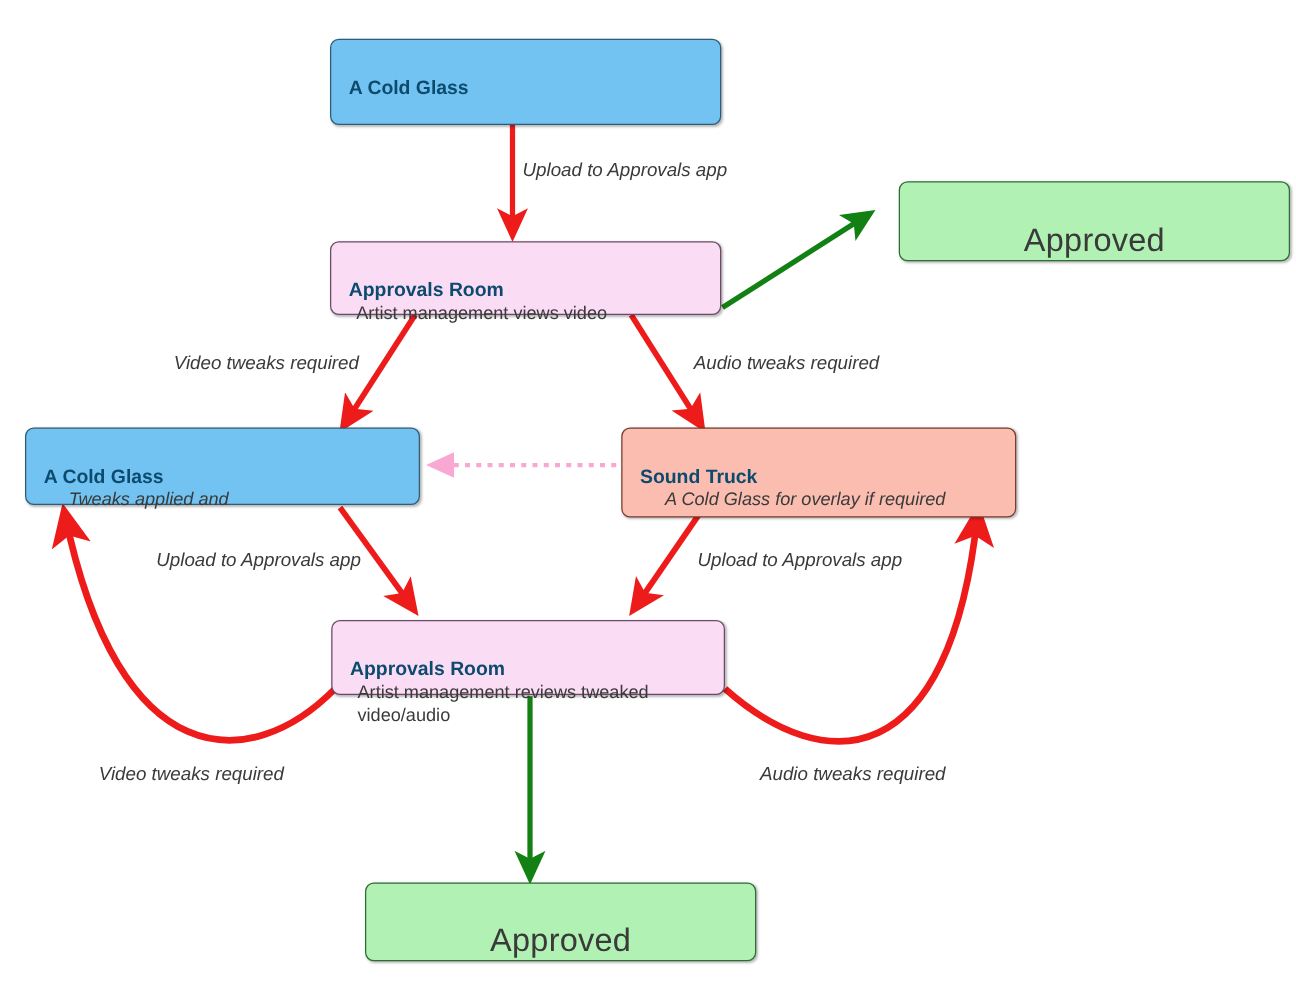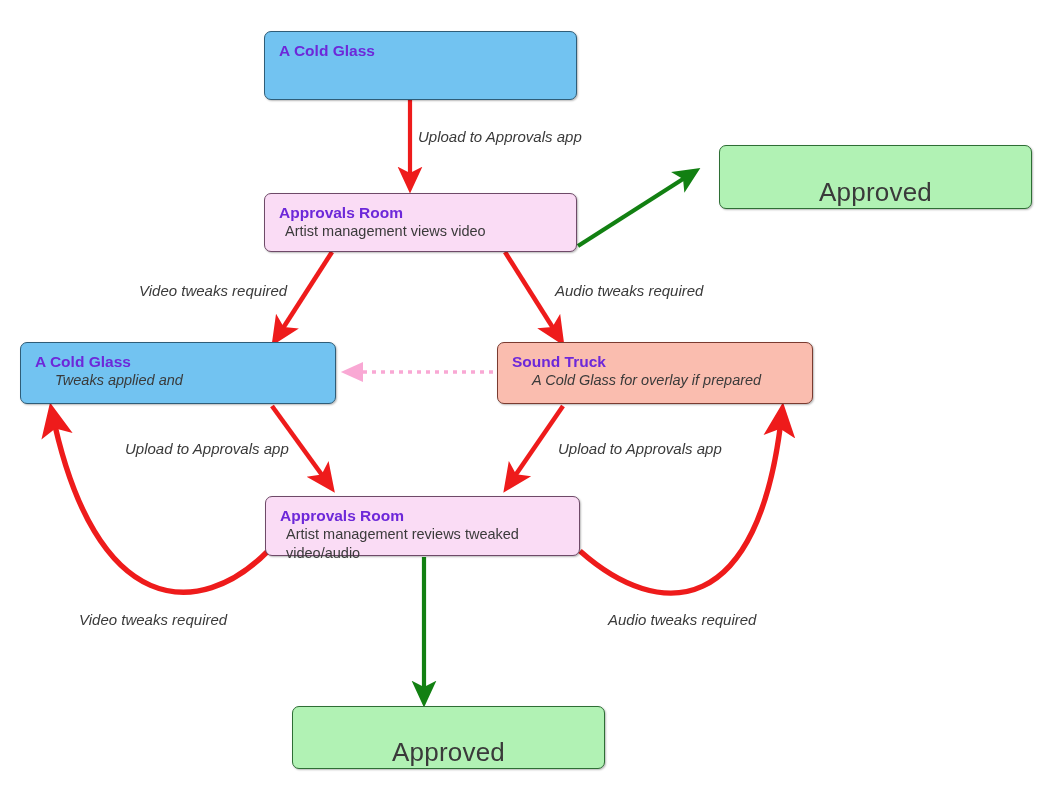--- a/index.html
+++ b/index.html
@@ -30,21 +30,22 @@
     box-sizing: border-box;
     border-radius: 7px;
     border: 1.4px solid #333333;
     box-shadow: 1px 1px 2px rgba(0,0,0,0.28);
     color: #2b2b2b;
   }
   .node .title {
     font-weight: bold;
     font-size: 15.5px;
     line-height: 1.25;
-    color: #6d28d9;
+    color: #0c4a6e;
+    margin-top: 20px;
   }
   .node .desc {
     font-size: 14.5px;
     line-height: 1.3;
     color: #3a3a3a;
   }
   .node .desc.italic {
     font-style: italic;
     margin-left: 14px;
   }
@@ -149,23 +150,23 @@
 
   <div class="node n-green terminal" style="left:697px; top:145px; width:313px; height:64px;">
     <div class="big">Approved</div>
   </div>
 
   <div class="node n-blue pad-left" style="left:20px; top:342px; width:316px; height:62px;">
     <div class="title">A Cold Glass</div>
     <div class="desc italic ind1">Tweaks applied and</div>
   </div>
 
-  <div class="node n-salmon pad-left" style="left:497px; top:342px; width:316px; height:62px;">
+  <div class="node n-salmon pad-left" style="left:497px; top:342px; width:316px; height:72px;">
     <div class="title">Sound Truck</div>
-    <div class="desc italic ind1">A Cold Glass for overlay if prepared</div>
+    <div class="desc italic ind1">A Cold Glass for overlay if required</div>
   </div>
 
   <div class="node n-pink pad-left" style="left:265px; top:496px; width:315px; height:60px;">
     <div class="title">Approvals Room</div>
     <div class="desc ind1">Artist management reviews tweaked video/audio</div>
   </div>
 
   <div class="node n-green terminal" style="left:270px; top:706px; width:313px; height:63px;">
     <div class="big">Approved</div>
   </div>

